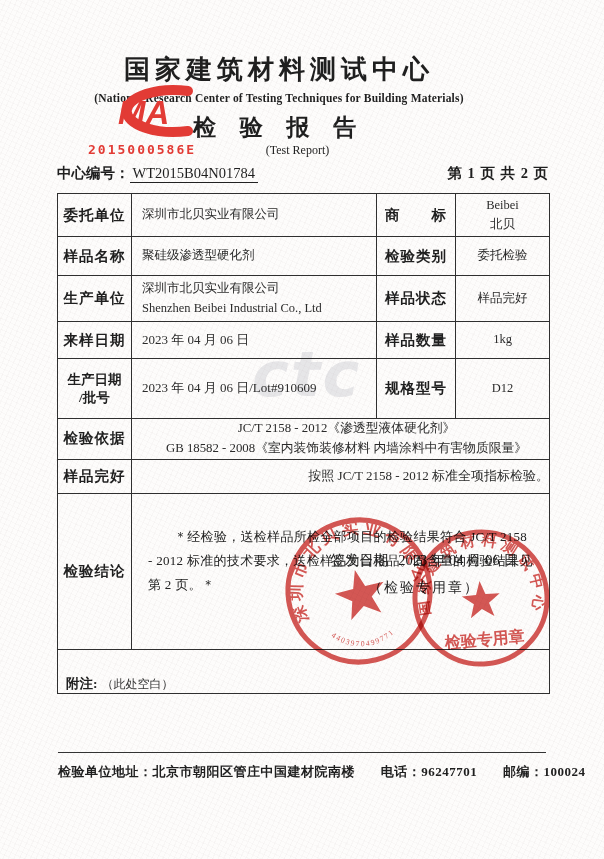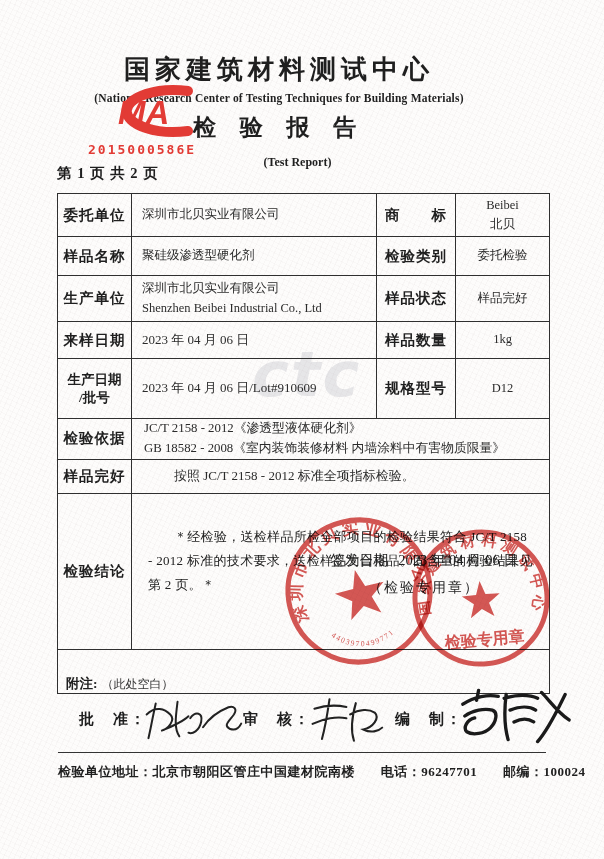--- a/index.html
+++ b/index.html
@@ -25,36 +25,36 @@
   
   .cma{ position:absolute; left:88px; top:82px; width:130px; z-index:2;}
   .cma-num{
     font-family:"DejaVu Sans Mono",monospace;
     color:#e23b35; font-weight:bold; font-size:13px; letter-spacing:2px; margin-top:-2px;
   }
   .header-block{ position:absolute; left:0; top:52px; width:558px; text-align:center; z-index:1;}
   .t-cn{ font-size:26px; font-weight:bold; letter-spacing:5px; }
   .t-en{ font-size:11.5px; font-weight:bold; margin-top:5px; letter-spacing:0.2px;}
   .r-cn{ font-size:23px; font-weight:bold; letter-spacing:9px; margin-top:8px;}
-  .r-en{ font-size:12px; font-weight:bold; margin-top:12px;padding-left:37px;}
+  .r-en{ font-size:12px; font-weight:normal; margin-top:0;padding-left:37px;}
   
   .refrow{ position:absolute; left:57px; top:164px; width:492px; display:flex; justify-content:space-between; align-items:baseline; z-index:1;}
   .ref-label{ font-weight:bold; font-size:14.5px; }
   .ref-value{ font-size:14.5px; border-bottom:1px solid #222; padding:0 3px 1px 3px; }
   .ref-page{ font-weight:bold; font-size:14.5px; letter-spacing:1px;}
   
   table.report{ position:absolute; left:57px; top:193px; width:492px; border-collapse:collapse; table-layout:fixed; z-index:1;}
   table.report td{ border:1.5px solid #2f2f2f; white-space:pre-line; }
   td.lbl{ font-weight:bold; font-size:14.5px; text-align:center; vertical-align:middle; letter-spacing:1px;}
   td.lbl.small{ font-size:13.5px; letter-spacing:0;}
   td.val{ font-size:12.5px; vertical-align:middle; padding-left:10px; color:#2b2b2b; line-height:1.55;}
   td.val.c{ text-align:center; padding-left:0;}
   td.val.date{ font-size:13px; }
-  td.val.basis{ padding-left:12px; font-size:12.8px; }
-  td.val.items{ padding-left:42px; font-size:13px; }
+  td.val.basis{ padding-left:12px; font-size:12.8px;text-align:center; }
+  td.val.items{ padding-left:42px; font-size:13px;text-align:right; }
   td.concl{ position:relative; vertical-align:top; padding:0;}
   .concl-text{
     padding:13px 14px 0 16px; text-indent:2em; font-size:13px; line-height:1.85;
     letter-spacing:0.3px; color:#222;
   }
   td.remark{ vertical-align:top; padding:6px 0 0 8px; }
   .remark-label{ font-size:13.5px; font-weight:600; }
   .remark-value{ font-size:12px; color:#333; margin-left:4px;}
   
   .issue{ position:absolute; left:318px; top:551px; width:212px; text-align:center; z-index:3;}
@@ -96,20 +96,23 @@
   </div>
 
   <div class="header-block">
     <div class="t-cn">国家建筑材料测试中心</div>
     <div class="t-en">(National Research Center of Testing Techniques for Building Materials)</div>
     <div class="r-cn">检 验 报 告</div>
     <div class="r-en">(Test Report)</div>
   </div>
 
   <div class="refrow">
+    <div>
+      <span class="ref-label">中心编号：</span><span class="ref-value">WT2015B04N01784</span>
+    </div>
     <div class="ref-page">第 1 页 共 2 页</div>
   </div>
 
   <table class="report">
     <colgroup>
         <col style="width:74px">
         <col style="width:245px">
         <col style="width:79px">
         <col style="width:94px">
       </colgroup>
@@ -197,34 +200,20 @@
       <path id="arcR" d="M 21.2,89 A 53,53 0 1 1 120.8,89" fill="none"></path>
     </defs>
     <circle cx="71" cy="71" r="66" fill="none" stroke="#d0413d" stroke-width="5"></circle>
     <text font-size="15" font-weight="bold" fill="#d0413d" letter-spacing="5">
       <textPath href="#arcR" startOffset="6">国家建筑材料测试中心</textPath>
     </text>
     <polygon points="71,54 75.7,67.5 90,67.8 78.6,76.5 82.8,90.2 71,82 59.2,90.2 63.4,76.5 52,67.8 66.3,67.5" fill="#d0413d"></polygon>
     <text x="71" y="118" text-anchor="middle" font-size="16" font-weight="bold" fill="#d0413d">检验专用章</text>
   </svg>
 
-  <div class="signs">
-    <span class="sig-label approve">批　准：</span>
-    <svg class="sig-svg sig1" width="100" height="55" viewBox="0 0 110 55">
-      <path d="M14 10 C10 28 8 40 6 48 M4 22 C14 12 24 16 30 22 C36 28 28 38 20 40 C30 36 44 30 50 24 M38 8 C36 24 34 38 40 46 M52 26 C58 18 66 20 64 30 C62 40 54 44 50 42 M66 36 C74 24 84 18 94 14 C100 12 104 16 100 22 C94 30 88 34 96 38 C102 40 106 36 108 32" fill="none" stroke="#222" stroke-width="2.2" stroke-linecap="round"></path>
-    </svg>
-    <span class="sig-label review">审　核：</span>
-    <svg class="sig-svg sig2" width="80" height="55" viewBox="0 0 85 55">
-      <path d="M10 14 C22 10 34 10 44 12 M26 4 C24 18 22 32 18 46 M8 30 C20 24 34 22 44 24 M54 8 C50 22 48 36 52 48 M48 20 C58 14 68 14 74 18 C80 24 72 34 62 36 C70 40 78 38 82 34" fill="none" stroke="#222" stroke-width="2.2" stroke-linecap="round"></path>
-    </svg>
-    <span class="sig-label prepare">编　制：</span>
-    <svg class="sig-svg sig3" width="118" height="62" viewBox="0 0 120 62">
-      <path d="M8 18 C20 10 34 8 44 10 M24 4 L22 14 M10 30 C18 24 30 22 38 24 C44 26 42 36 36 42 C30 48 18 50 12 46 C8 42 12 34 20 32 M52 8 C50 24 50 40 54 54 M50 12 C62 8 76 8 84 12 M56 24 C66 20 76 20 82 24 M60 36 C68 32 74 32 80 36 M88 6 C96 14 104 26 116 34 M112 8 C104 24 96 42 84 56" fill="none" stroke="#1a1a1a" stroke-width="3.4" stroke-linecap="round"></path>
-    </svg>
-  </div>
 
   <div class="footer-rule"></div>
   <div class="footer">
     <span class="seg"><span>检验单位地址：</span><span>北京市朝阳区管庄中国建材院南楼</span></span>
     <span class="seg"><span>电话：</span><span>96247701</span></span>
     <span class="seg"><span>邮编：</span><span>100024</span></span>
   </div>
 
 </div>
 

